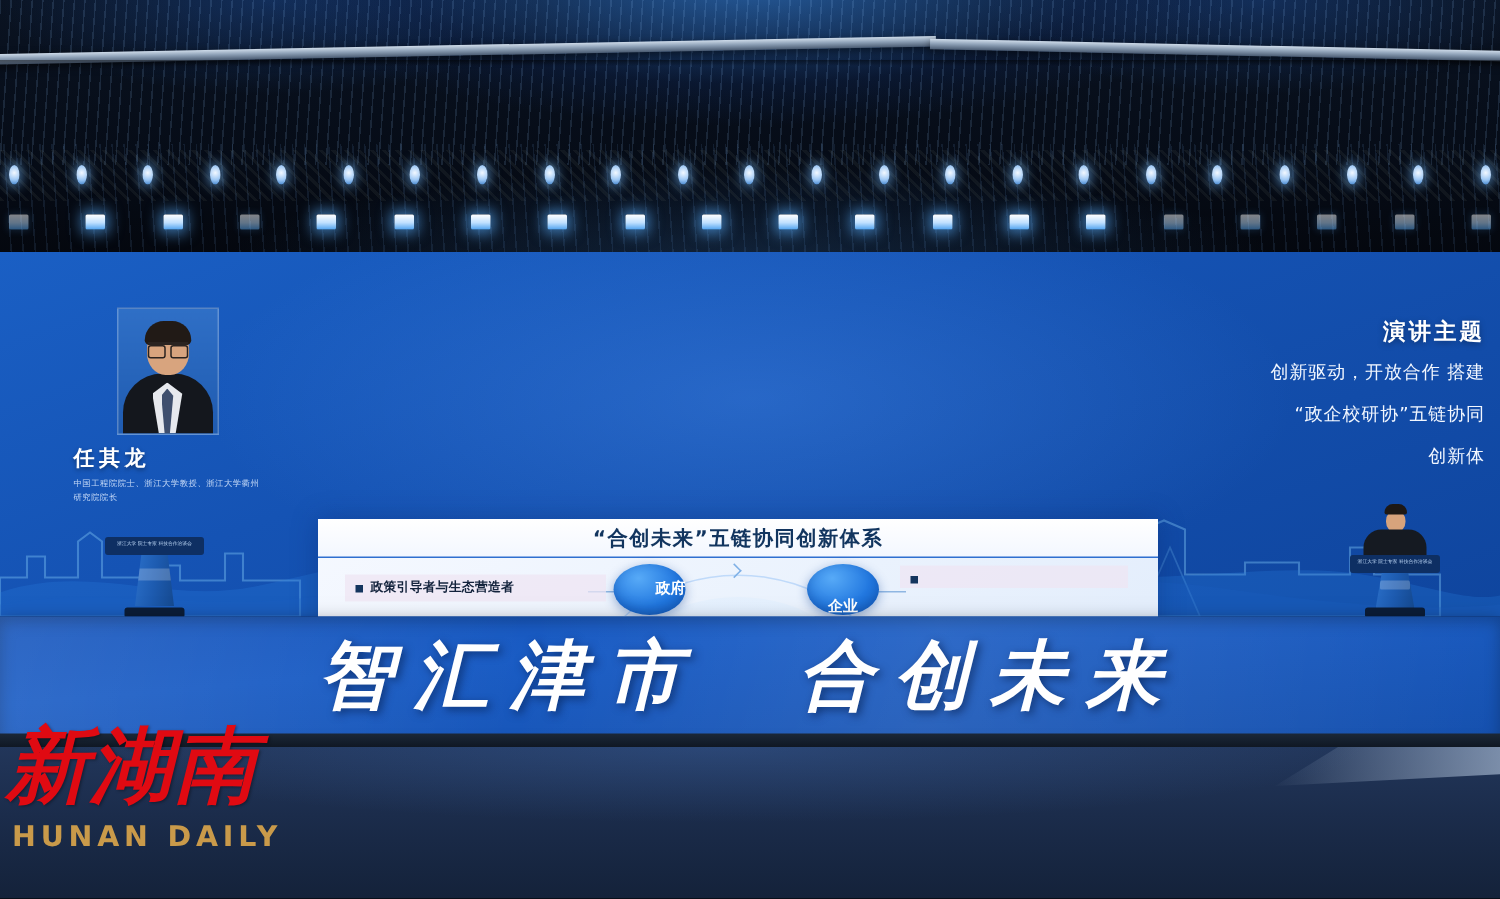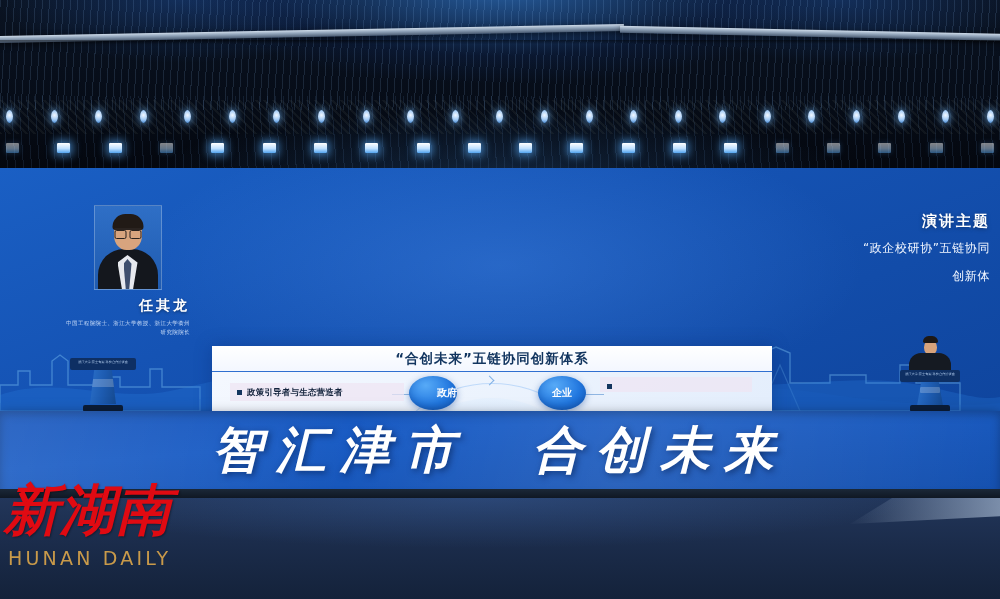--- a/index.html
+++ b/index.html
@@ -83,22 +83,22 @@
   .skyline {
     position: absolute; left: 0; bottom: 0; width: 1000px; height: 80px;
     opacity: .55;
   }
   .wave {
     position: absolute; left: 0; bottom: 0; width: 1000px; height: 60px; opacity: .6;
   }
 
   
   .speaker-card {
-    position: absolute; left: 65px; top: 37px; width: 125px; height: 130px;
-    text-align: right;
+    position: absolute; left: 49px; top: 37px; width: 125px; height: 130px;
+    text-align: left;
   }
   .portrait {
     width: 68px; height: 85px; margin: 0 auto;
     background: linear-gradient(#2f6fc6, #1f5bb0);
     border: 1px solid rgba(255,255,255,.25);
     position: relative; overflow: hidden;
   }
   .p-head {
     position: absolute; left: 50%; top: 11px; transform: translateX(-50%);
     width: 28px; height: 33px; border-radius: 48% 48% 44% 44%;
@@ -182,21 +182,21 @@
     background: radial-gradient(ellipse at 50% 50%, rgba(214,234,255,.7), rgba(226,240,255,.25)); border: none; }
 
   .node {
     position: absolute; border-radius: 50%;
     background: radial-gradient(ellipse at 35% 28%, #57aaf7, #2278e0 58%, #1560c4);
     box-shadow: 0 2px 7px rgba(20,70,150,.42), inset 0 -3px 7px rgba(10,50,120,.3);
     display: flex; flex-direction: column; align-items: center; justify-content: center;
     color: #fff; font-weight: bold; line-height: 1.12;
   }
   .node.n-gov  { left: 197px; top: 3px;   width: 48px; height: 34px; font-size: 10px; align-items: flex-end; }
-  .node.n-ent  { left: 326px; top: 3px;   width: 48px; height: 34px; font-size: 10px; }
+  .node.n-ent  { left: 326px; top: 3px;   width: 48px; height: 34px; font-size: 10px; justify-content: flex-end; }
 
   .callout {
     position: absolute; background: rgba(238,228,242,.72);
     padding: 3px 7px; display: flex; align-items: flex-start; gap: 5px;
   }
   .callout .bullet {
     width: 5px; height: 5px; background: #14355e; margin-top: 4px; flex: none;
   }
   .callout .ctext {
     font-size: 8.5px; line-height: 1.45; color: #13233c; font-weight: bold; letter-spacing: .2px;
@@ -282,21 +282,21 @@
   
   .watermark { position: absolute; left: 4px; top: 482px; width: 212px; }
   .wm-cn {
     font-family: "DejaVu Serif", "Liberation Serif", serif;
     font-size: 55px; font-weight: bold; font-style: italic; color: #e00a12;
     letter-spacing: 1px; line-height: 1.02;
     text-shadow: 1px 1px 2px rgba(0,0,0,.35);
   }
   .wm-en {
     margin-top: 9px; margin-left: 4px;
-    font-size: 19px; font-weight: normal; color: #c99a4a; letter-spacing: 3.2px;
+    font-size: 19px; font-weight: bold; color: #c99a4a; letter-spacing: 3.2px;
   }
 </style>
 </head>
 <body>
 
 <div class="stage-root">
 
   <div class="ceiling">
     <div class="ceiling-slats"></div>
     <div class="ceiling-slats2"></div>
@@ -381,20 +381,21 @@
         <div class="p-head"></div>
         <div class="p-hair"></div>
         <div class="p-glasses"></div>
       </div>
       <div class="speaker-name">任其龙</div>
       <div class="speaker-cred">中国工程院院士、浙江大学教授、浙江大学衢州研究院院长</div>
     </div>
 
     <div class="topic-panel">
       <div class="topic-head">演讲主题</div>
+      <div class="topic-line">创新驱动，开放合作  搭建</div>
       <div class="topic-line">“政企校研协”五链协同</div>
       <div class="topic-line">创新体</div>
     </div>
 
     <div class="slide">
       <div class="slide-titlebar">
         <div class="slide-title">“合创未来”五链协同创新体系</div>
       </div>
 
       <div class="slide-body">

